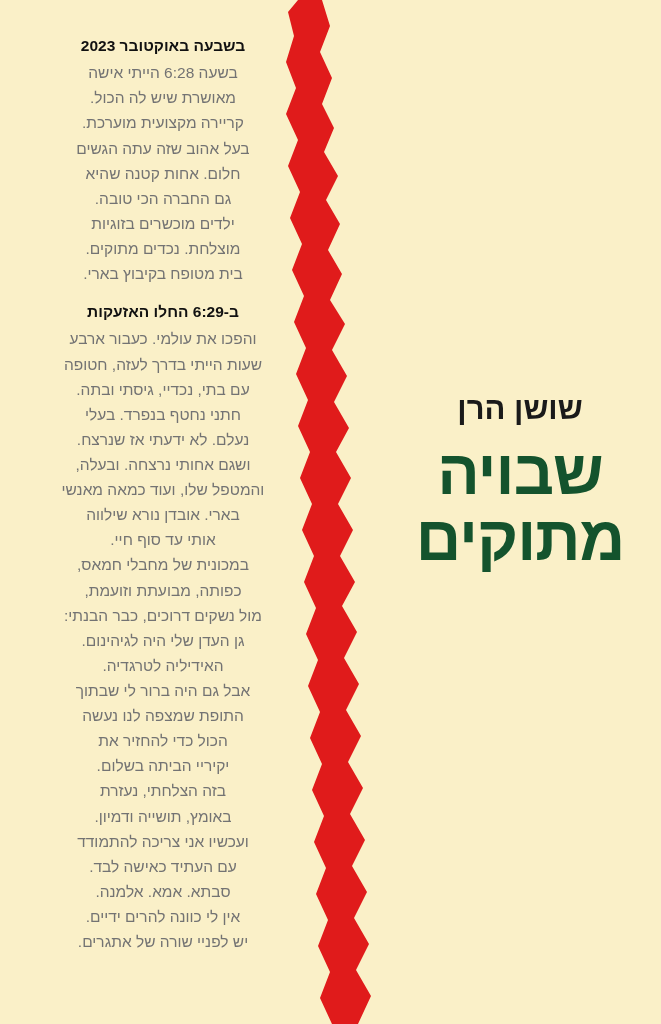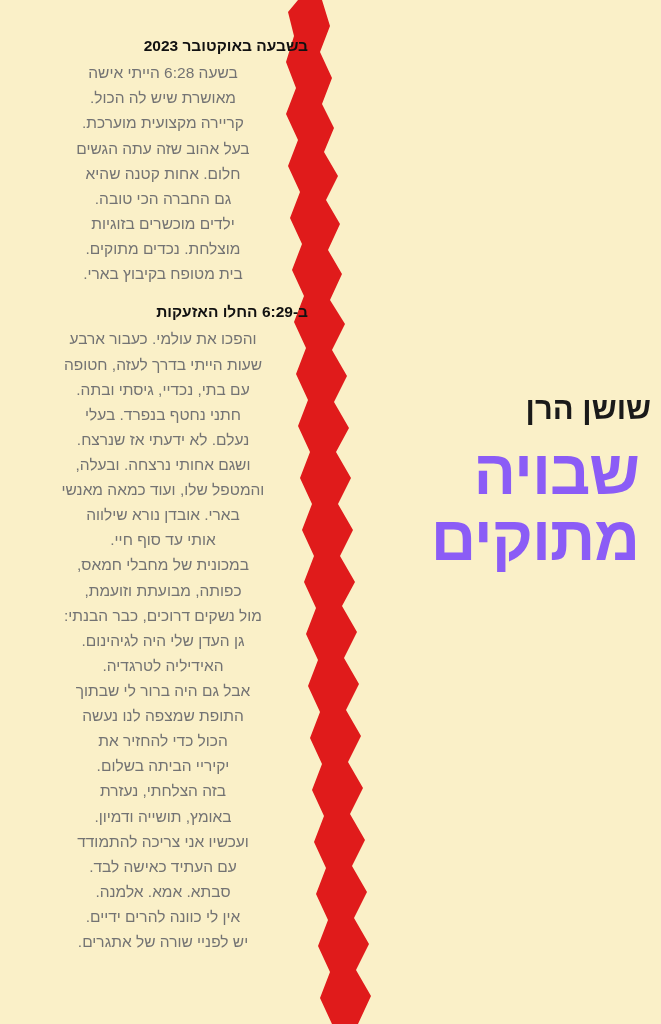--- a/index.html
+++ b/index.html
@@ -37,35 +37,35 @@
     top: 0;
     right: 0;           
     width: 300px;
     height: 1024px;
   }
   .title-block {
     position: absolute;
     left: 28px;
     right: 10px;
     top: 392px;
-    text-align: right;
+    text-align: center;
   }
   .author {
     font-size: 31px;
     font-weight: bold;
     color: #1a1a1a;
     letter-spacing: 0px;
     line-height: 1.1;
     margin: 0 0 14px 0;
     direction: rtl;
   }
   .book-title {
     font-size: 63px;
     font-weight: bold;
-    color: #8b5cf6;
+    color: #14532d;
     line-height: 1.04;
     margin: 12px;
     direction: rtl;
     letter-spacing: -1px;
   }
   .book-title .line {
     display: block;
   }
 
   
@@ -79,21 +79,20 @@
     box-sizing: border-box;
     direction: rtl;
     text-align: center;
   }
   .sect-head {
     font-size: 15.5px;
     font-weight: bold;
     color: #111;
     margin: 0 0 3px 0;
     line-height: 1.5;
-    text-align: right;
   }
   .sect-body {
     font-size: 15.5px;
     color: #737373;
     line-height: 1.62;
     margin: 0 0 14px 0;
     white-space: pre-line;
   }
   .sect-body:last-child { margin-bottom: 3px; }
 </style>

